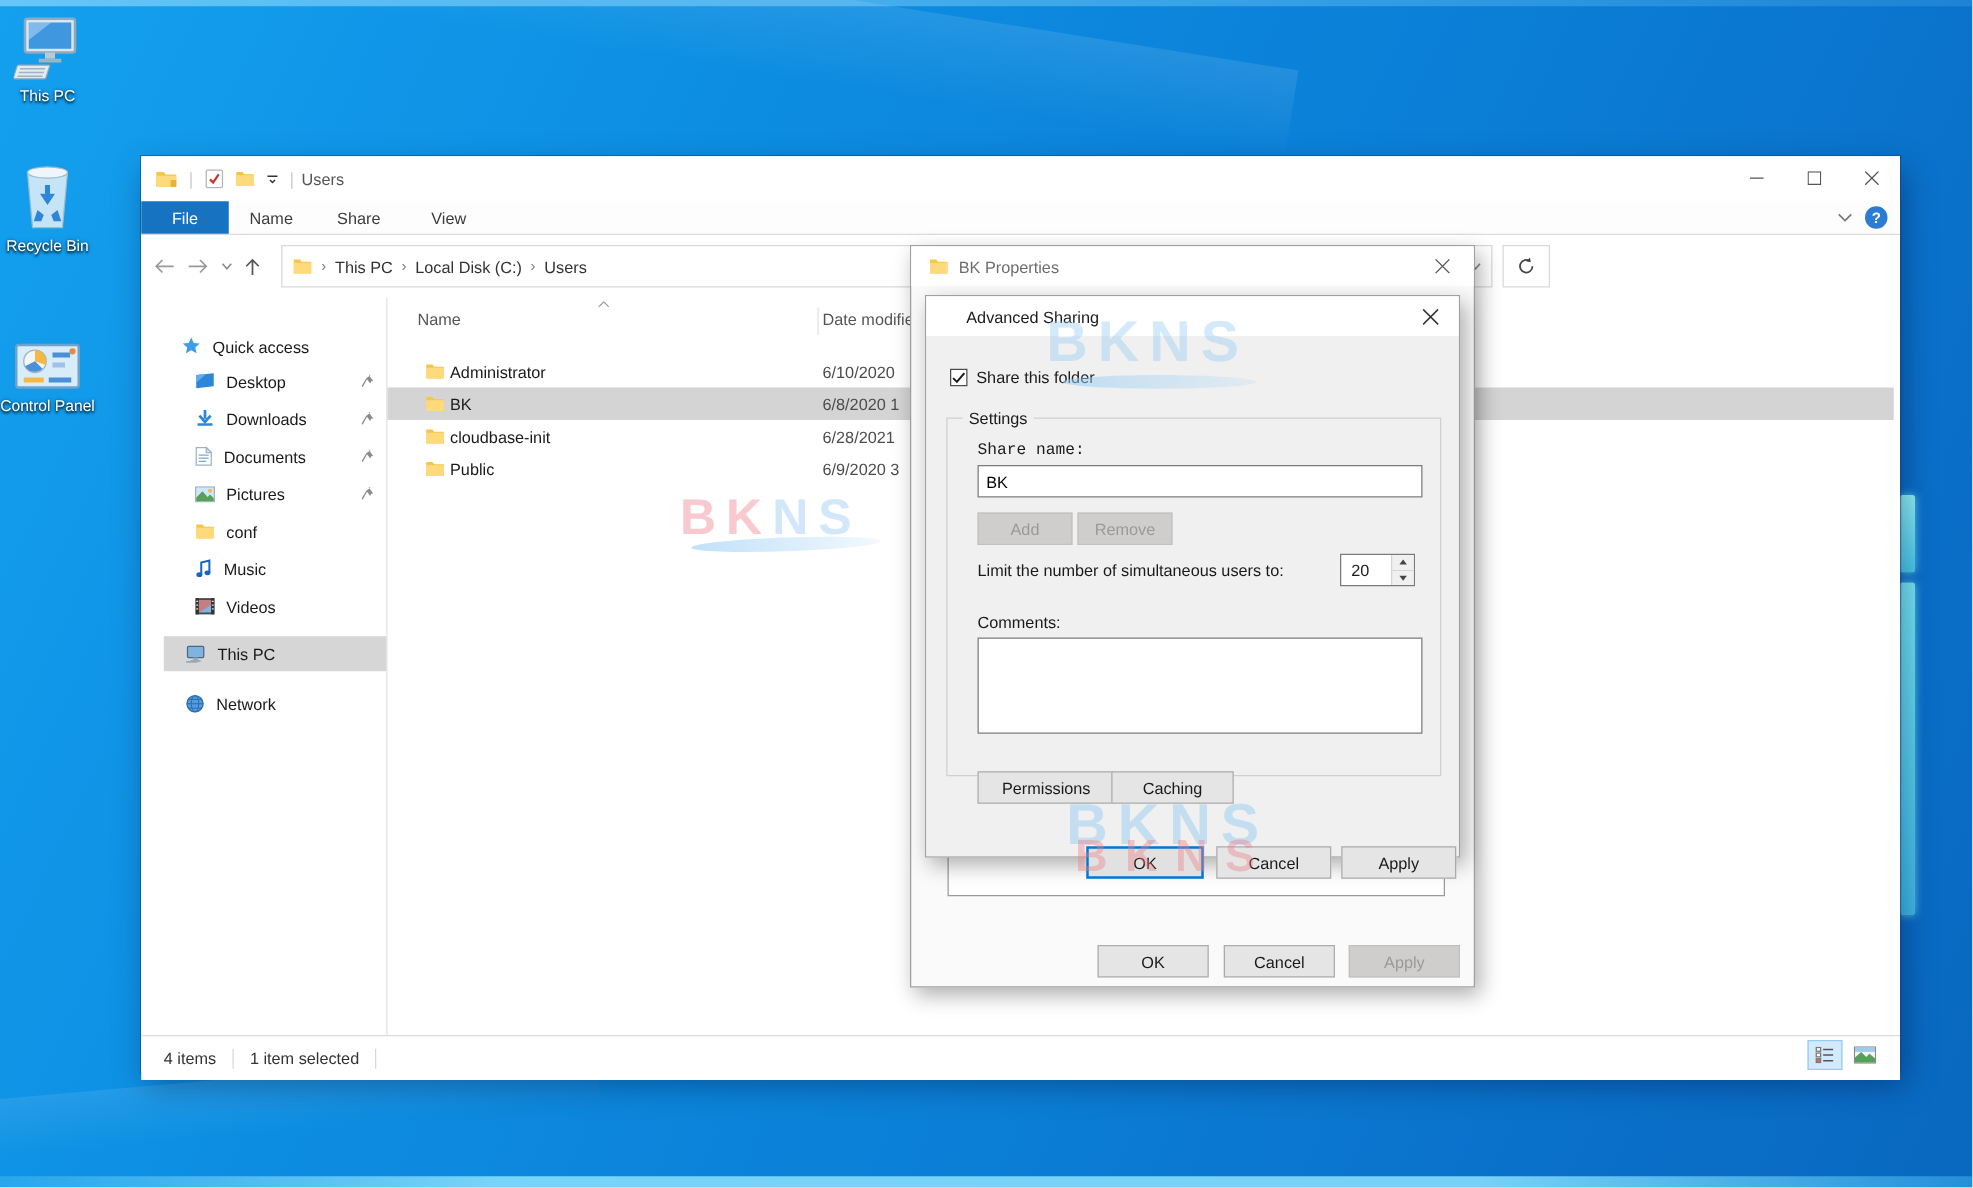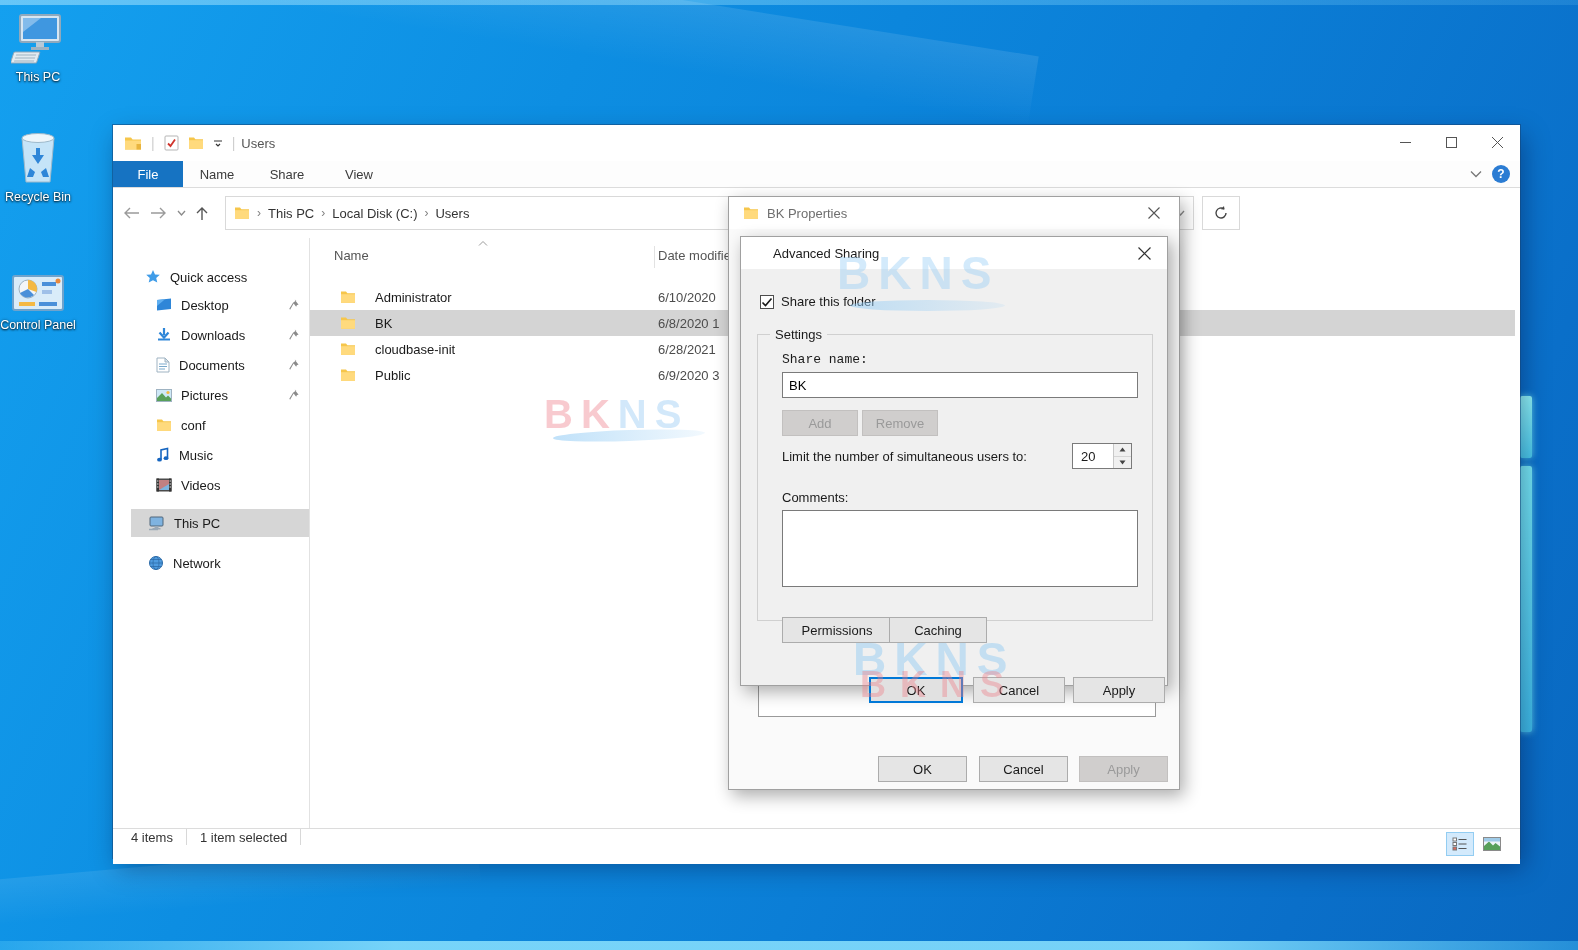--- a/index.html
+++ b/index.html
@@ -60,23 +60,23 @@
   .srow.sel { background:#d6d6d6; }
   .srow .pin { position:absolute; right:10px; top:8px; }
   .files { position:absolute; left:197px; top:0; right:0; height:100%; }
   .fhdr { position:absolute; left:24px; top:10px; color:#555; }
   .fhdr2 { position:absolute; left:348px; top:10px; color:#555; }
   .colsep { position:absolute; top:8px; width:1px; height:22px; background:#e2e2e2; }
   .sortmark { position:absolute; left:168px; top:3px; }
   .frow { position:absolute; left:0; right:5px; height:26px; display:flex; align-items:center; }
   .frow.sel { background:#d4d4d4; }
   .frow .ficon { margin-left:30px; display:flex; }
-  .frow .fname { margin-left:19px; }
+  .frow .fname { margin-left:4px; }
   .frow .fdate { position:absolute; left:348px; color:#4c4c4c; }
-  .statusbar { position:absolute; left:0; top:703px; width:100%; height:36px; background:#fff; border-top:1px solid #dcdcdc; display:flex; align-items:flex-start; }
+  .statusbar { position:absolute; left:0; top:703px; width:100%; height:36px; background:#fff; border-top:1px solid #dcdcdc; display:flex; align-items:center; }
   .status-left { display:flex; align-items:center; gap:13px; padding-left:18px; color:#333; }
   .status-sep { width:1px; height:16px; background:#d8d8d8; }
   .view-toggles { position:absolute; right:14px; top:3px; display:flex; gap:4px; }
   .vtoggle { width:28px; height:24px; display:flex; align-items:center; justify-content:center; border:1px solid transparent; }
   .vtoggle.sel { background:#d3eafc; border-color:#93cdf2; }
 
   
   .dlg { position:absolute; background:#f0f0f0; border:1px solid #a0a0a0; box-shadow:4px 6px 16px rgba(0,0,0,.32); }
   .dlg-title { position:absolute; left:0; top:0; right:0; height:32px; background:#fff; display:flex; align-items:center; padding-left:14px; gap:8px; }
   .dlg-x { position:absolute; top:2px; width:38px; height:28px; display:flex; align-items:center; justify-content:center; }

